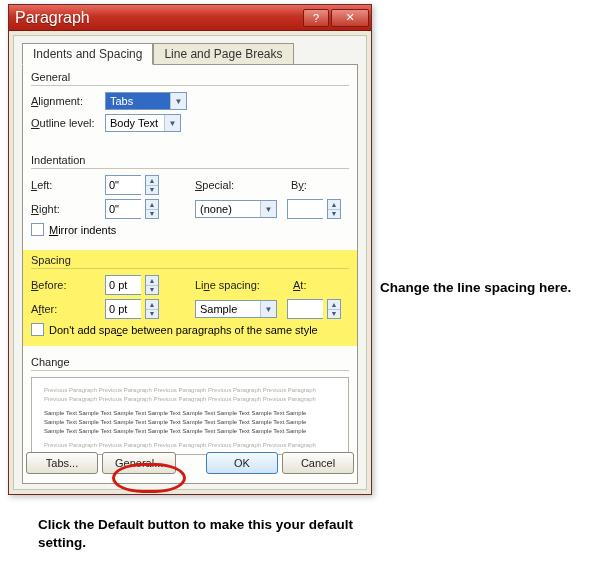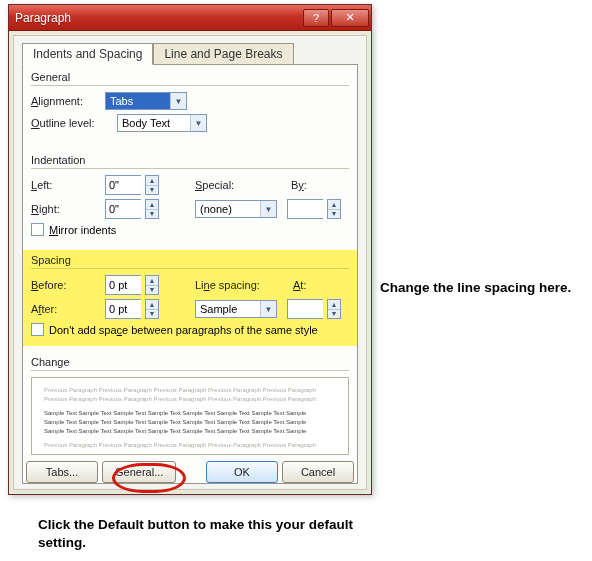--- a/index.html
+++ b/index.html
@@ -27,21 +27,21 @@
     height: 26px;
     background: linear-gradient(to bottom, #e86b5e 0%, #c43224 45%, #b01e12 100%);
     border-bottom: 1px solid #7a1a10;
     display: flex;
     align-items: center;
     padding: 0 2px 0 6px;
     color: #fff;
   }
   .titlebar .title {
     flex: 1;
-    font-size: 12px;
+    font-size: 16px;
     text-shadow: 0 1px 1px rgba(0,0,0,0.4);
   }
   .win-btn {
     width: 26px;
     height: 18px;
     margin-left: 2px;
     border: 1px solid #7a1a10;
     border-radius: 2px;
     background: linear-gradient(to bottom, #e98d83, #c23b2c);
     color: #fff;
@@ -186,21 +186,21 @@
   }
   .pv-line {
     font-size: 6px;
     color: #b0ada4;
     line-height: 1.5;
     white-space: nowrap;
   }
   .pv-line.dark { color: #444; }
   .bottom-buttons {
     position: absolute;
-    left: 12px; right: 12px; bottom: 6px;
+    left: 12px; right: 12px; bottom: 15px;
     display: flex;
     gap: 4px;
     align-items: center;
   }
   .btn {
     height: 22px;
     padding: 0 12px;
     min-width: 72px;
     border: 1px solid #8b8878;
     border-radius: 3px;
@@ -258,21 +258,21 @@
       <hr class="hr">
       <div class="row">
         <span class="lbl"><span class="u">A</span><span></span>lignment:</span>
         <span class="select-wrap" style="width:82px;">
           <span class="sval hi" style="flex:1">Tabs</span>
           <span class="dd">▼</span>
         </span>
       </div>
       <div class="row">
         <span class="lbl"><span class="u">O</span>utline level:</span>
-        <span class="select-wrap" style="width:90px;margin-left:12px;">
+        <span class="select-wrap" style="width:76px;">
           <span class="sval" style="flex:1">Body Text</span>
           <span class="dd">▼</span>
         </span>
       </div>
 
       <div class="spacer"></div>
 
       <div class="group-label">Indentation</div>
       <hr class="hr">
       <div class="row">

